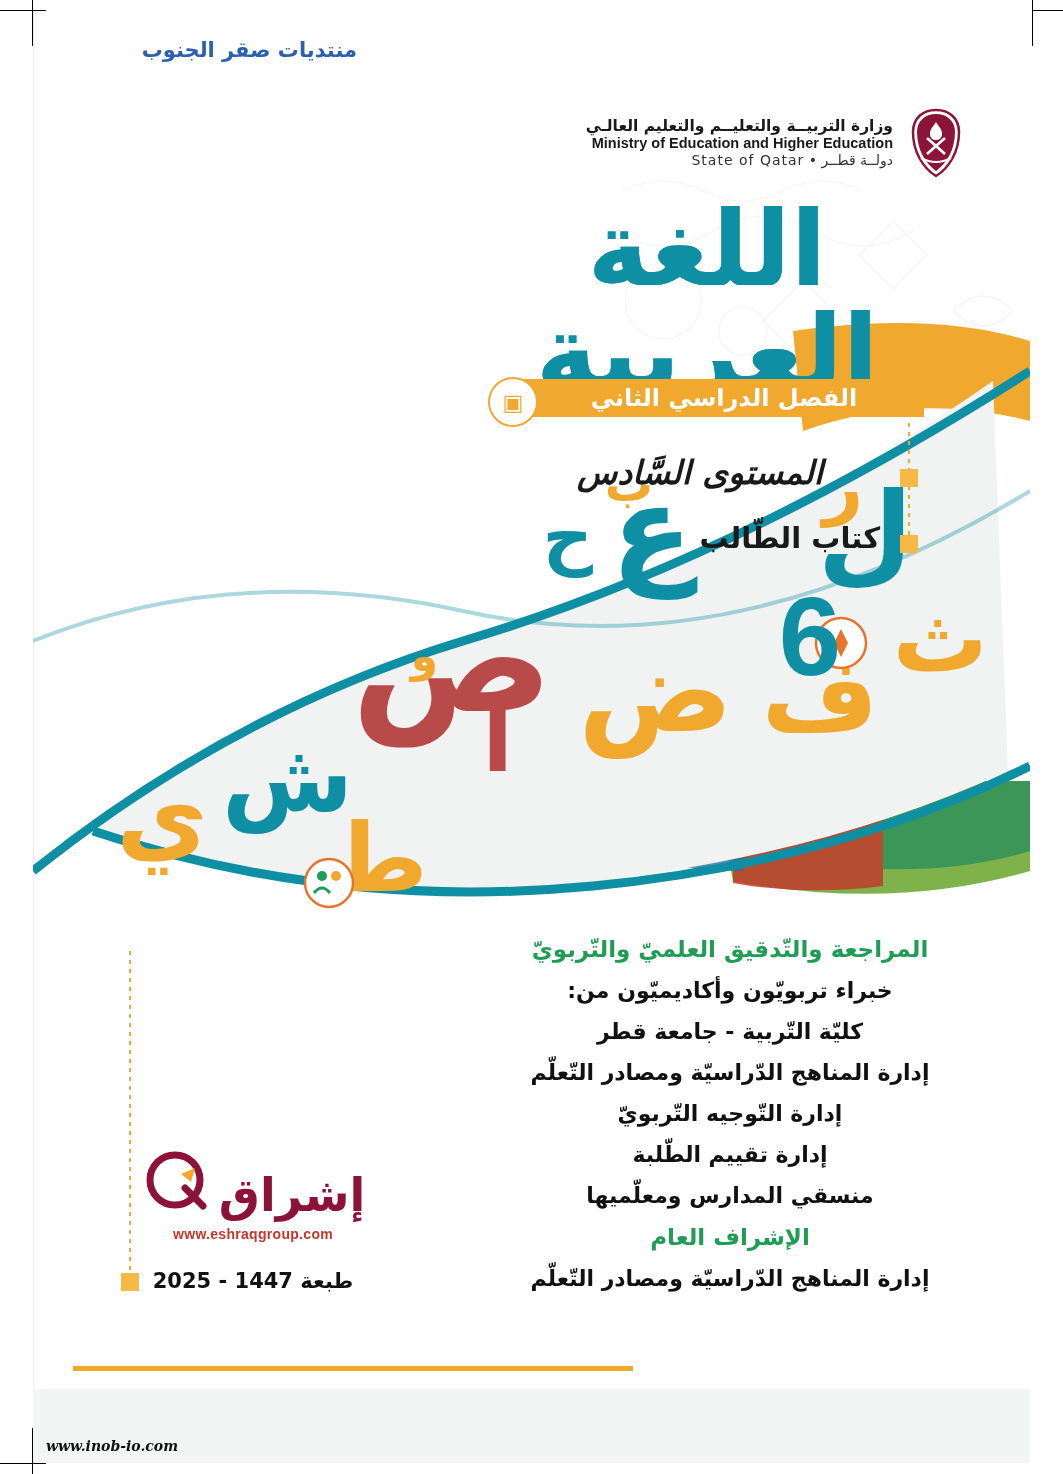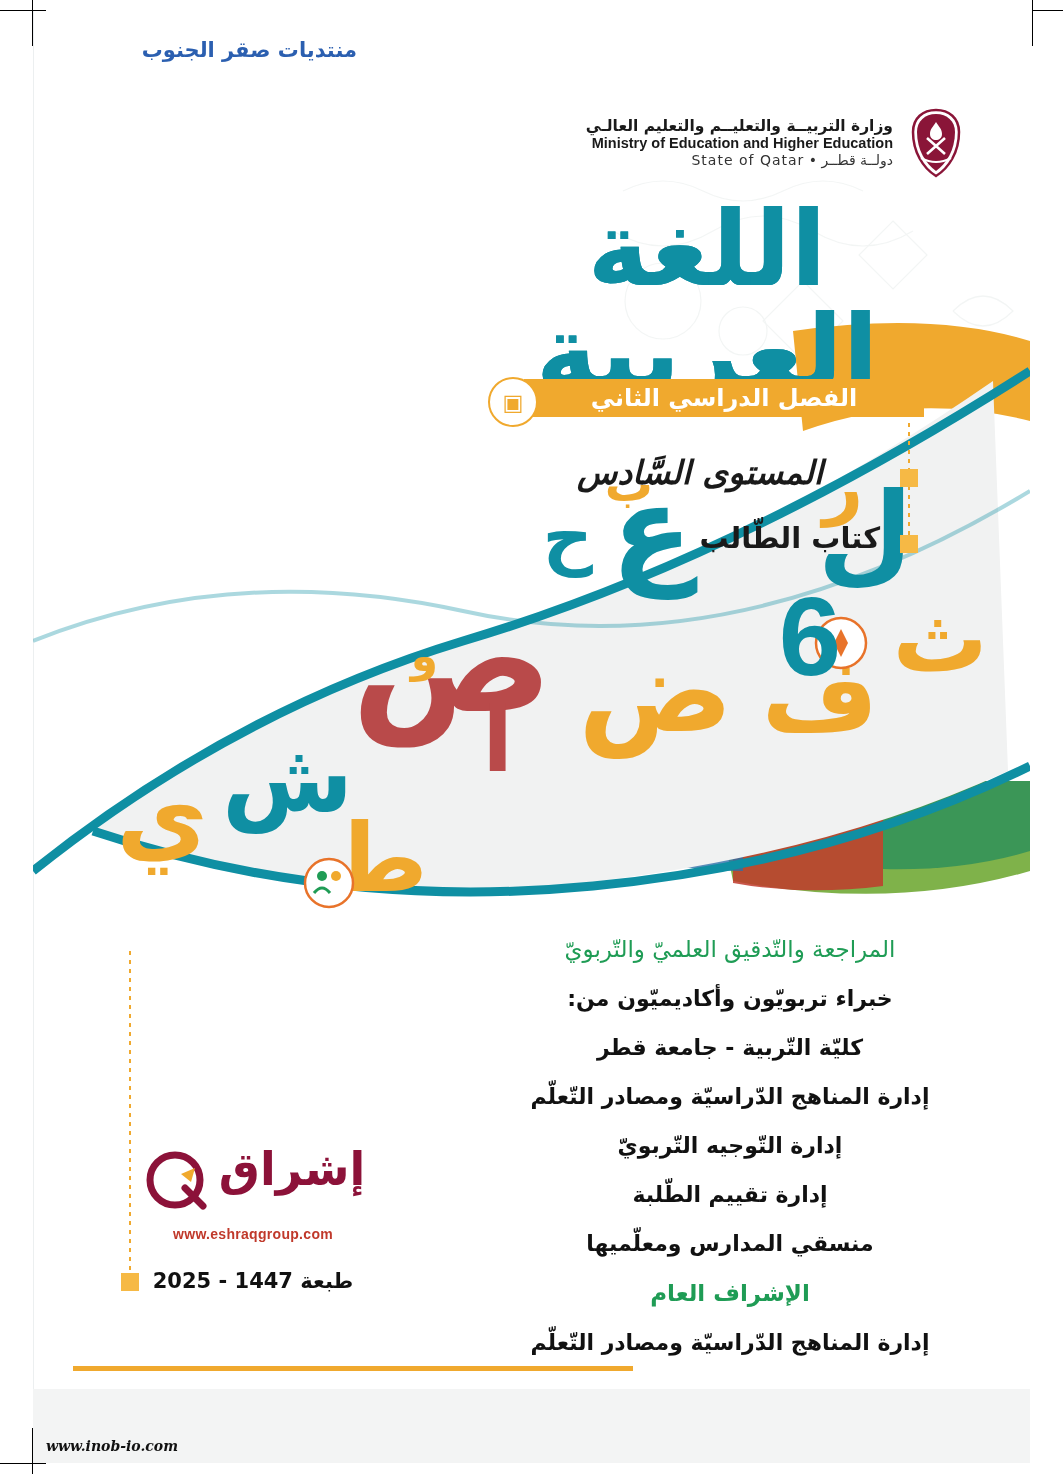--- a/index.html
+++ b/index.html
@@ -124,34 +124,34 @@
     position:absolute;left:0;top:300px;width:997px;height:620px;
     overflow:hidden;
   }
 
   
   .credits{
     position:absolute;top:925px;right:0;width:600px;
     text-align:center;direction:rtl;
   }
   .credits .hd{
-    color:#1f9c55;font-size:23px;font-weight:normal;margin-bottom:4px;
+    color:#1f9c55;font-size:23px;font-weight:bold;margin-bottom:4px;
   }
   .credits .ln{
-    color:#111;font-size:22px;font-weight:bold;margin:24px 0;
+    color:#111;font-size:22px;font-weight:bold;margin:16px 0;
   }
   .credits .hd2{
     color:#1f9c55;font-size:23px;font-weight:bold;margin-top:16px;margin-bottom:8px;
   }
 
   
   .pub{
     position:absolute;top:1135px;left:95px;width:250px;text-align:center;
   }
-  .pub .logo-row{display:flex;align-items:flex-start;justify-content:center;gap:6px;}
+  .pub .logo-row{display:flex;align-items:flex-end;justify-content:center;gap:6px;}
   .pub .name{color:#8c1239;font-size:46px;font-weight:bold;line-height:1;}
   .pub .url{color:#c0392b;font-size:14px;font-weight:bold;margin-top:8px;letter-spacing:.3px;
     font-family:"Liberation Sans",sans-serif;}
   .edition{
     position:absolute;top:1258px;left:70px;width:300px;text-align:center;
     color:#111;font-size:21px;font-weight:bold;direction:rtl;
   }
   .sq.c{left:88px;top:1262px;}
 
   .dots2{

